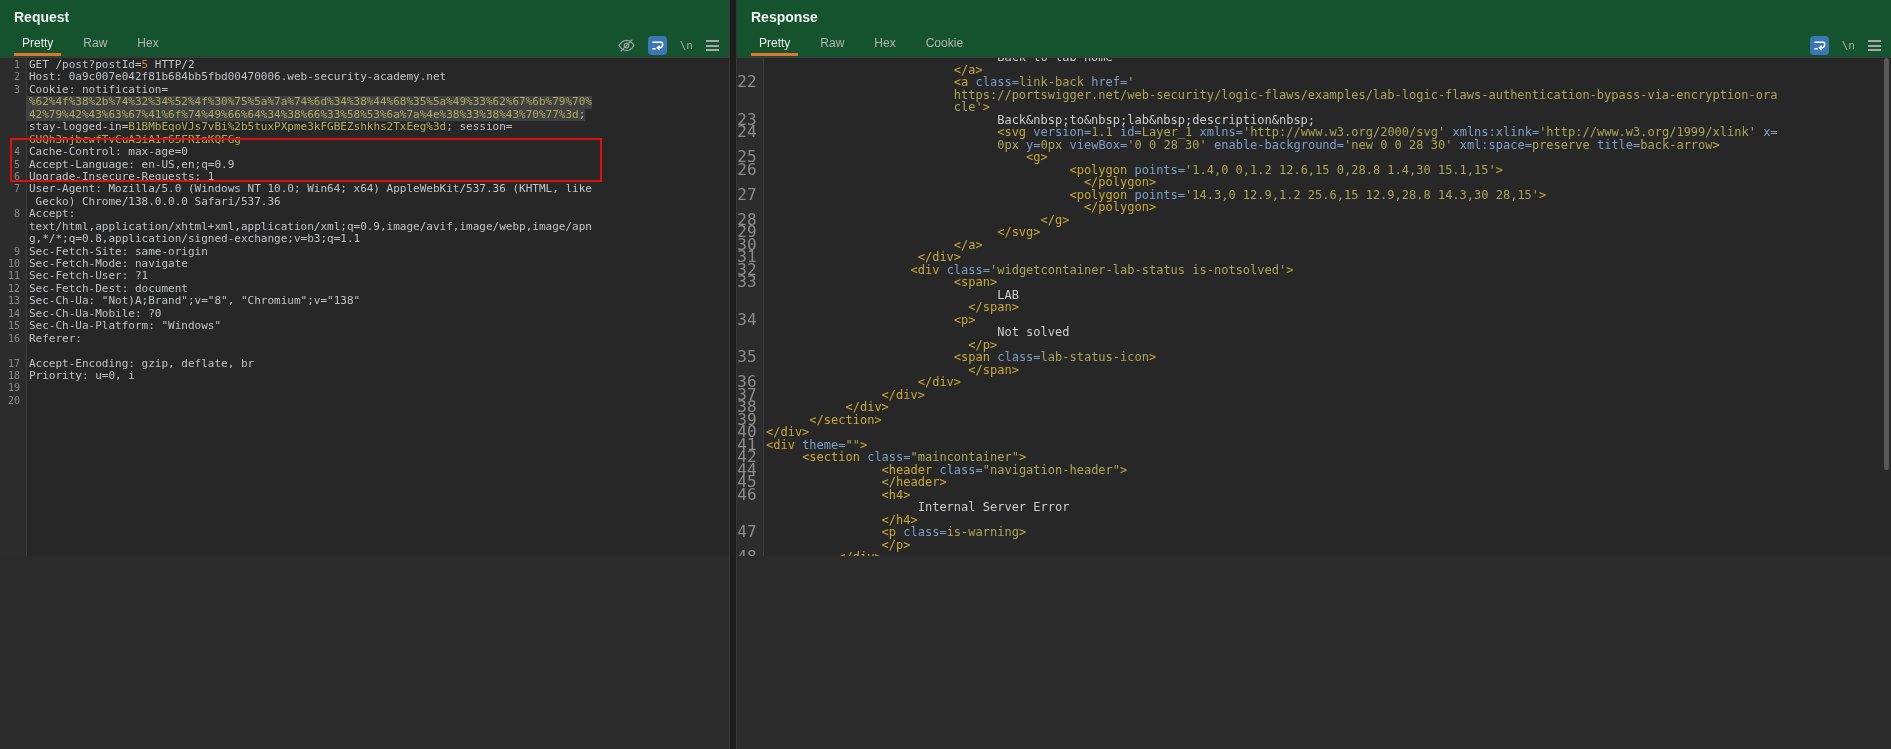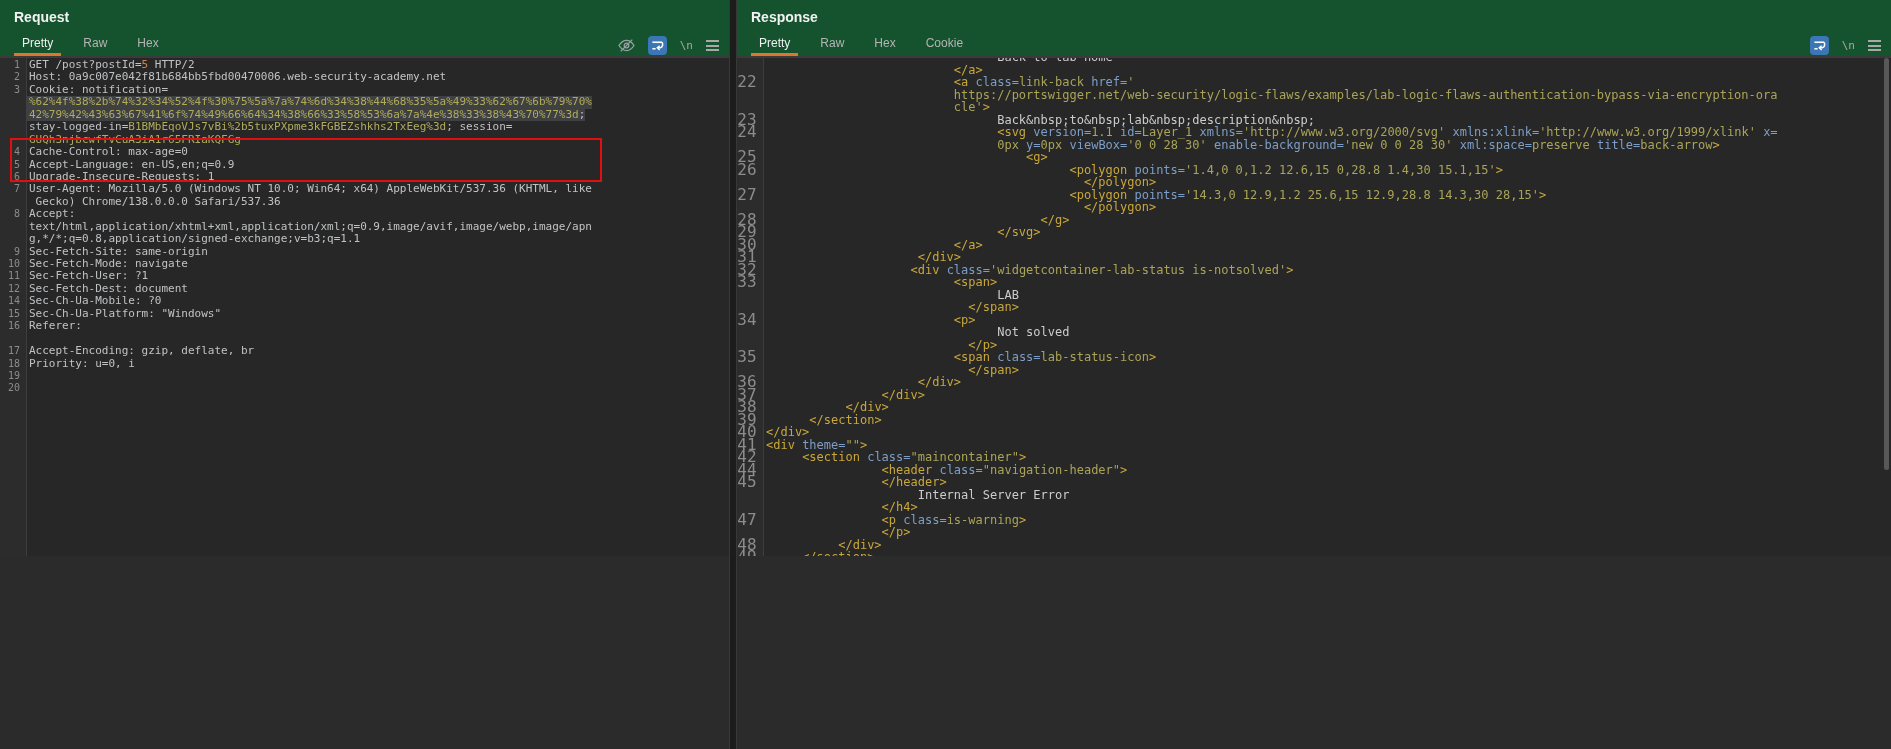--- a/index.html
+++ b/index.html
@@ -186,20 +186,24 @@
             </div>
             <div class="row">
               <span class="ln">11</span>
               <span class="ct"><span class="p">Sec-Fetch-User: ?1</span></span>
             </div>
             <div class="row">
               <span class="ln">12</span>
               <span class="ct"><span class="p">Sec-Fetch-Dest: document</span></span>
             </div>
             <div class="row">
+              <span class="ln">13</span>
+              <span class="ct"><span class="p">Sec-Ch-Ua: "Not)A;Brand";v="8", "Chromium";v="138"</span></span>
+            </div>
+            <div class="row">
               <span class="ln">14</span>
               <span class="ct"><span class="p">Sec-Ch-Ua-Mobile: ?0</span></span>
             </div>
             <div class="row">
               <span class="ln">15</span>
               <span class="ct"><span class="p">Sec-Ch-Ua-Platform: "Windows"</span></span>
             </div>
             <div class="row">
               <span class="ln">16</span>
               <span class="ct"><span class="p">Referer:</span></span>
@@ -391,20 +395,24 @@
             </div>
             <div class="row">
               <span class="ln">44</span>
               <span class="ct"><span class="p">                </span><span class="t">&lt;header</span><span class="p"> </span><span class="a">class=</span><span class="s">"navigation-header"</span><span class="t">&gt;</span></span>
             </div>
             <div class="row">
               <span class="ln">45</span>
               <span class="ct"><span class="p">                </span><span class="t">&lt;/header&gt;</span></span>
             </div>
             <div class="row">
+              <span class="ln">46</span>
+              <span class="ct"><span class="p">                </span><span class="t">&lt;h4&gt;</span></span>
+            </div>
+            <div class="row">
               <span class="ln"></span>
               <span class="ct"><span class="p">                     </span><span class="x">Internal Server Error</span></span>
             </div>
             <div class="row">
               <span class="ln"></span>
               <span class="ct"><span class="p">                </span><span class="t">&lt;/h4&gt;</span></span>
             </div>
             <div class="row">
               <span class="ln">47</span>
               <span class="ct"><span class="p">                </span><span class="t">&lt;p</span><span class="p"> </span><span class="a">class=</span><span class="s">is-warning</span><span class="t">&gt;</span></span>

